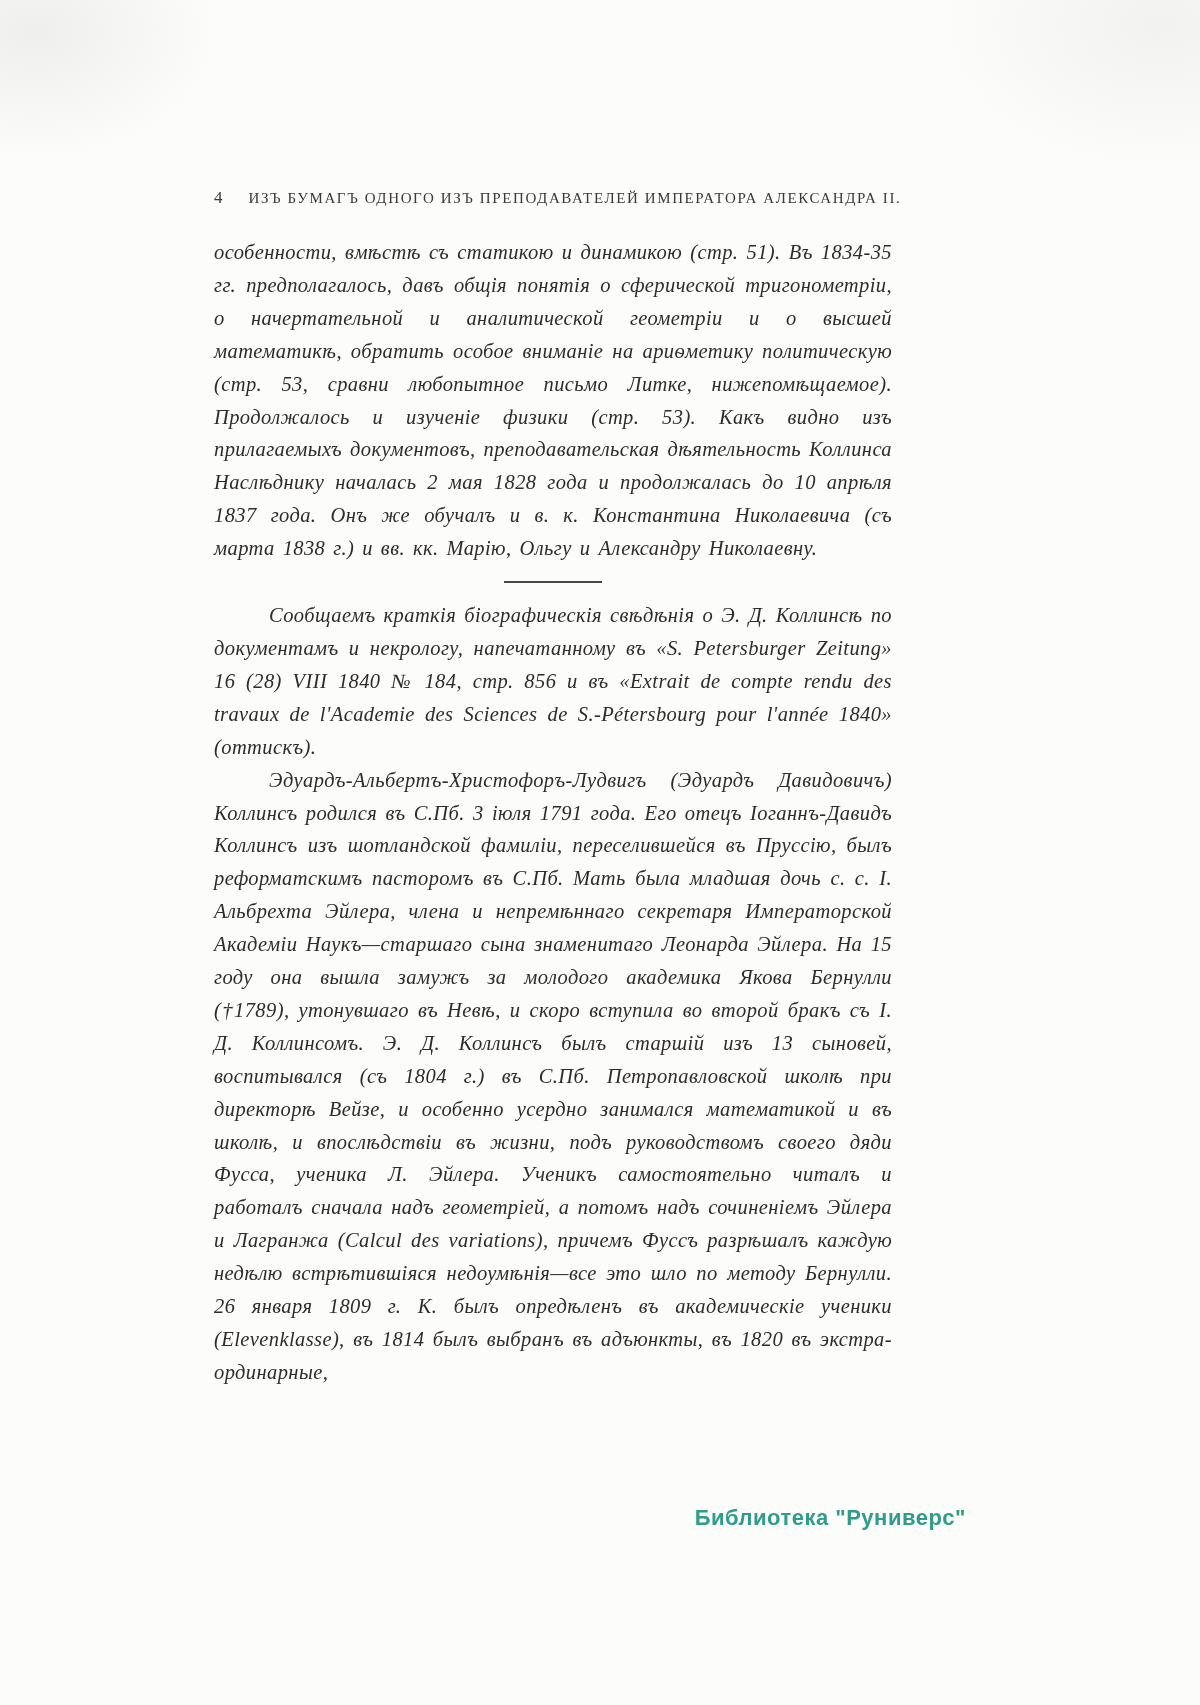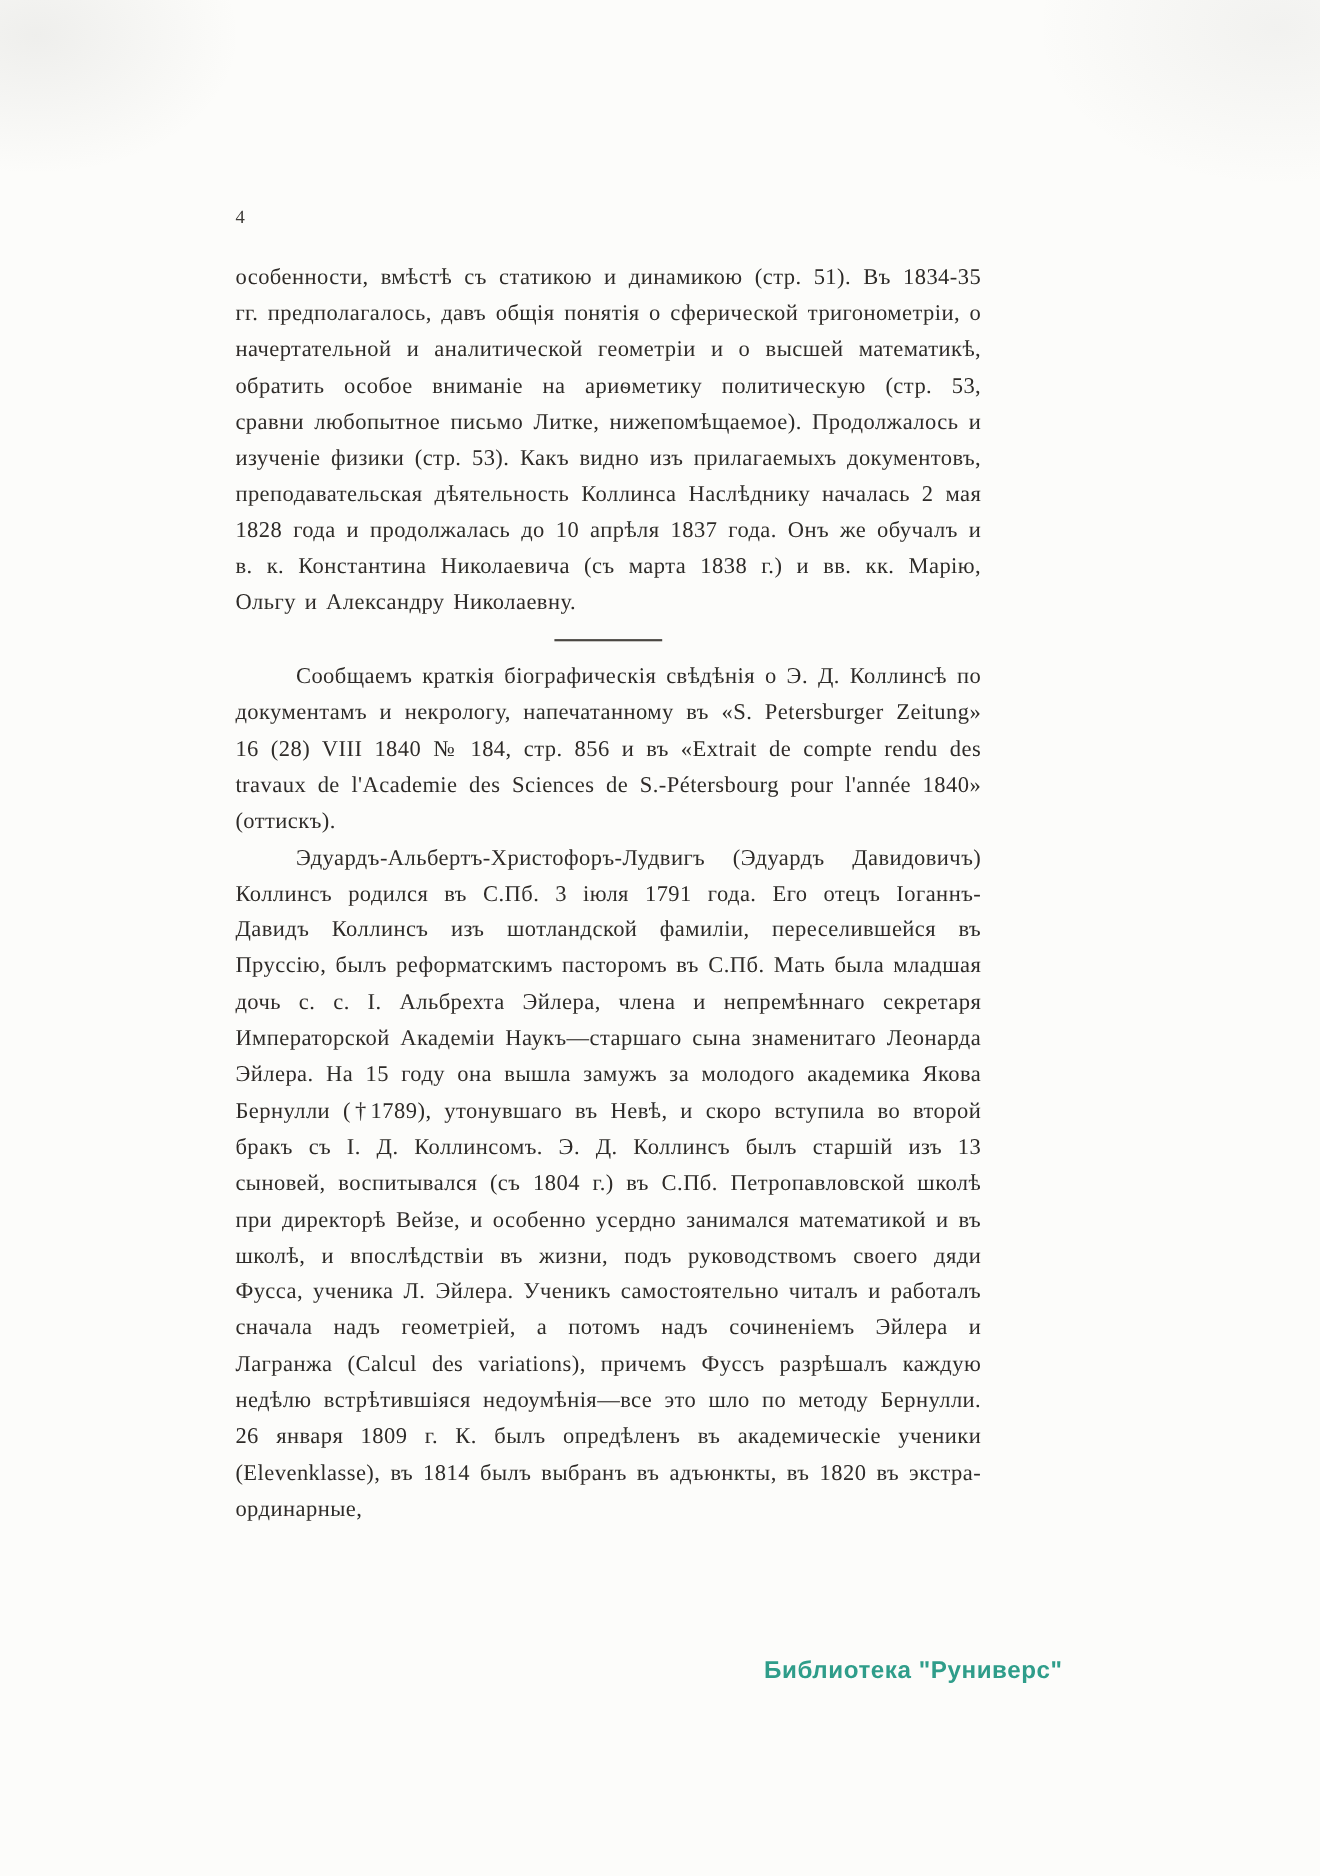--- a/index.html
+++ b/index.html
@@ -50,20 +50,21 @@
     margin-right: 26px;
     letter-spacing: 0;
   }
   .body-text p.para {
     margin: 0;
     font-size: 20.5px;
     line-height: 32.9px;
     text-align: justify;
     letter-spacing: 0.4px;
     word-spacing: 2.5px;
+    font-style: italic;
   }
   .body-text p.para.indent {
     text-indent: 55px;
   }
   .divider {
     width: 98px;
     height: 2px;
     background: #4a4742;
     margin: 16px auto 16px auto;
   }
@@ -84,20 +85,21 @@
 
 <div class="page">
 
   <div class="smudge tl"></div>
   <div class="smudge tr"></div>
 
   <div class="content">
 
     <div class="running-head">
       <span class="page-num">4</span>
+      <span class="head-title">ИЗЪ БУМАГЪ ОДНОГО ИЗЪ ПРЕПОДАВАТЕЛЕЙ ИМПЕРАТОРА АЛЕКСАНДРА II.</span>
     </div>
 
     <div class="body-text">
       <p class="para">особенности, вмѣстѣ съ статикою и динамикою (стр. 51). Въ 1834-35 гг. предполагалось, давъ общія понятія о сферической тригонометріи, о начертательной и аналитической геометріи и о высшей математикѣ, обратить особое вниманіе на ариѳметику политическую (стр. 53, сравни любопытное письмо Литке, нижепомѣщаемое). Продолжалось и изученіе физики (стр. 53). Какъ видно изъ прилагаемыхъ документовъ, преподавательская дѣятельность Коллинса Наслѣднику началась 2 мая 1828 года и продолжалась до 10 апрѣля 1837 года. Онъ же обучалъ и в. к. Константина Николаевича (съ марта 1838 г.) и вв. кк. Марію, Ольгу и Александру Николаевну.</p>
 
       <div class="divider"></div>
 
       <p class="para indent">Сообщаемъ краткія біографическія свѣдѣнія о Э. Д. Коллинсѣ по документамъ и некрологу, напечатанному въ «S. Petersburger Zeitung» 16 (28) VIII 1840 № 184, стр. 856 и въ «Extrait de compte rendu des travaux de l'Academie des Sciences de S.-Pétersbourg pour l'année 1840» (оттискъ).</p>
 
       <p class="para indent">Эдуардъ-Альбертъ-Христофоръ-Лудвигъ (Эдуардъ Давидовичъ) Коллинсъ родился въ С.Пб. 3 іюля 1791 года. Его отецъ Іоганнъ-Давидъ Коллинсъ изъ шотландской фамиліи, переселившейся въ Пруссію, былъ реформатскимъ пасторомъ въ С.Пб. Мать была младшая дочь с. с. І. Альбрехта Эйлера, члена и непремѣннаго секретаря Императорской Академіи Наукъ—старшаго сына знаменитаго Леонарда Эйлера. На 15 году она вышла замужъ за молодого академика Якова Бернулли (†1789), утонувшаго въ Невѣ, и скоро вступила во второй бракъ съ І. Д. Коллинсомъ. Э. Д. Коллинсъ былъ старшій изъ 13 сыновей, воспитывался (съ 1804 г.) въ С.Пб. Петропавловской школѣ при директорѣ Вейзе, и особенно усердно занимался математикой и въ школѣ, и впослѣдствіи въ жизни, подъ руководствомъ своего дяди Фусса, ученика Л. Эйлера. Ученикъ самостоятельно читалъ и работалъ сначала надъ геометріей, а потомъ надъ сочиненіемъ Эйлера и Лагранжа (Calcul des variations), причемъ Фуссъ разрѣшалъ каждую недѣлю встрѣтившіяся недоумѣнія—все это шло по методу Бернулли. 26 января 1809 г. К. былъ опредѣленъ въ академическіе ученики (Elevenklasse), въ 1814 былъ выбранъ въ адъюнкты, въ 1820 въ экстра-ординарные,</p>

